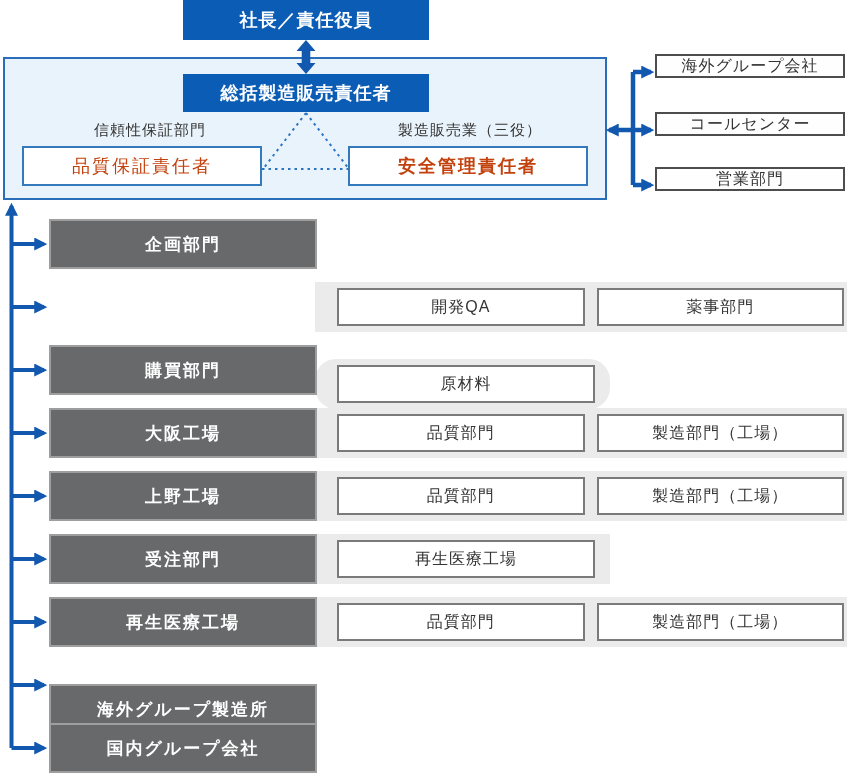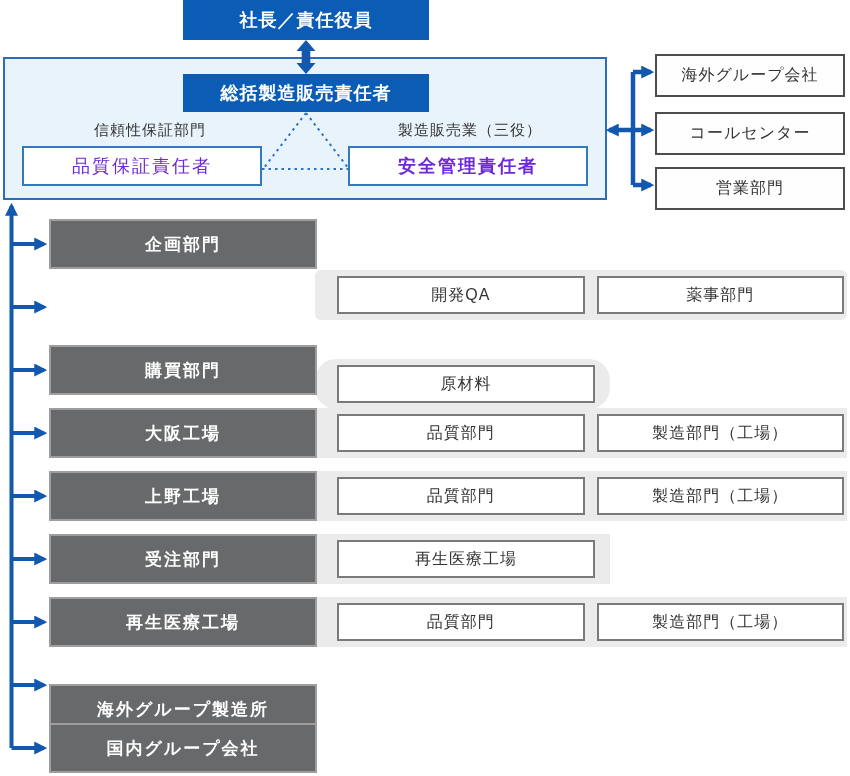--- a/index.html
+++ b/index.html
@@ -17,26 +17,26 @@
   }
   
   .panel{
     left:3px;top:57px;width:604px;height:143px;
     background:#e9f3fb;border:2px solid #2a6db8;z-index:1;
   }
   .panel-label{
     color:#333;font-weight:normal;font-size:15px;text-align:center;z-index:3;letter-spacing:1px;
   }
   .whitebox-blue{
-    background:#ffffff;border:2px solid #3579bd;color:#6d28d9;font-size:18px;
+    background:#ffffff;border:2px solid #3579bd;color:#c2410c;font-size:18px;
     display:flex;align-items:center;justify-content:center;z-index:3;letter-spacing:2px;
   }
   
   .rightbox{
-    left:655px;width:190px;height:43px;background:#fefefe;border:2px solid #4d4d4d;
+    left:655px;width:190px;height:24px;background:#fefefe;border:2px solid #4d4d4d;
     color:#333;font-size:16px;display:flex;align-items:center;justify-content:center;
     z-index:3;letter-spacing:1px;
   }
   
   .graybox{
     left:49px;width:268px;height:50px;background:#67696a;border:2px solid #9e9e9e;
     color:#ffffff;font-weight:bold;font-size:17px;
     display:flex;align-items:center;justify-content:center;z-index:3;letter-spacing:2px;
   }
   .strip{
@@ -106,21 +106,21 @@
 
   <div class="abs whitebox-blue" style="left:22px;top:146px;width:240px;height:40px;">品質保証責任者</div>
   <div class="abs whitebox-blue" style="left:348px;top:146px;width:240px;height:40px;font-weight:bold;">安全管理責任者</div>
 
   <div class="abs rightbox" style="top:54px;">海外グループ会社</div>
   <div class="abs rightbox" style="top:112px;">コールセンター</div>
   <div class="abs rightbox" style="top:167px;">営業部門</div>
 
   <div class="abs graybox" style="top:219px;">企画部門</div>
 
-  <div class="abs strip full" style="top:270px;border-radius:6px;">
+  <div class="abs strip full" style="top:282px;">
     <div class="childbox">開発QA</div>
     <div class="childbox">薬事部門</div>
   </div>
 
   <div class="abs strip short" style="top:359px;border-radius:21px;">
     <div class="childbox">原材料</div>
   </div>
   <div class="abs graybox" style="top:345px;">購買部門</div>
 
   <div class="abs strip full" style="top:408px;">

